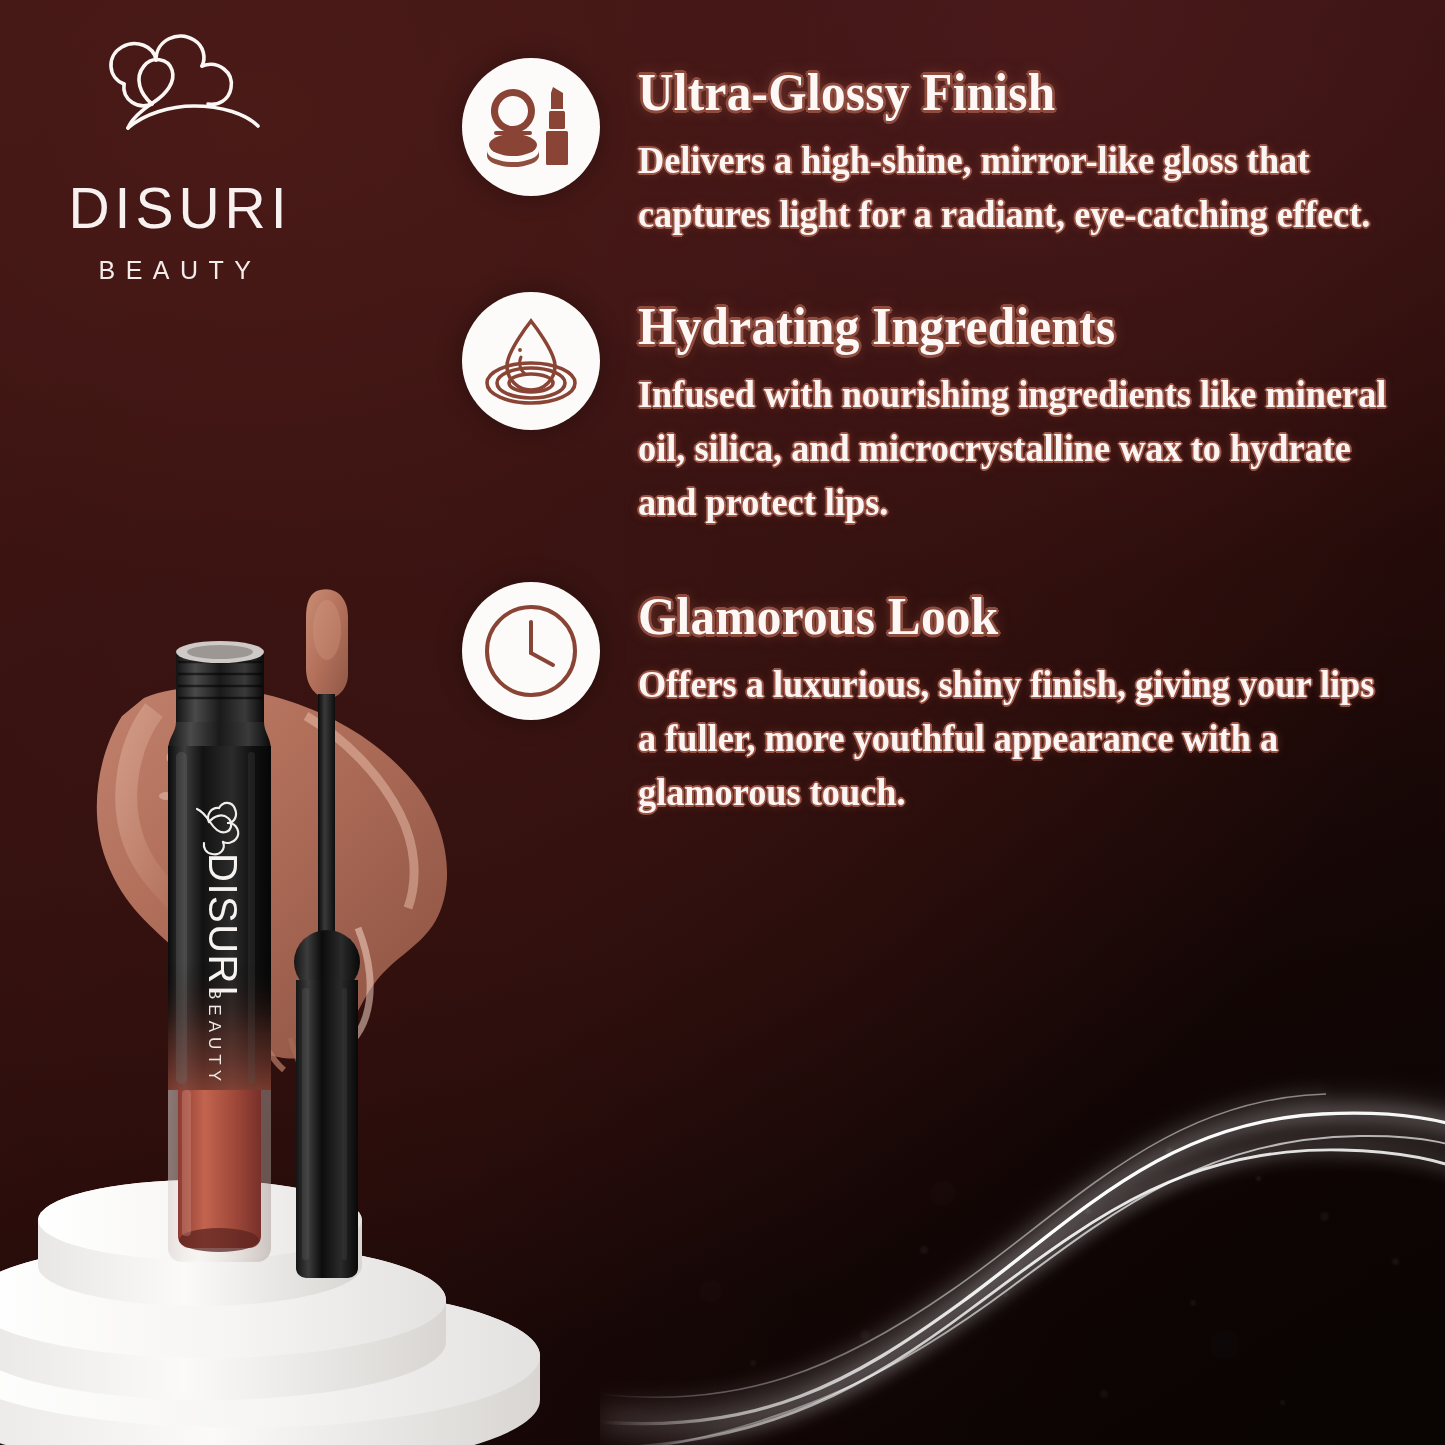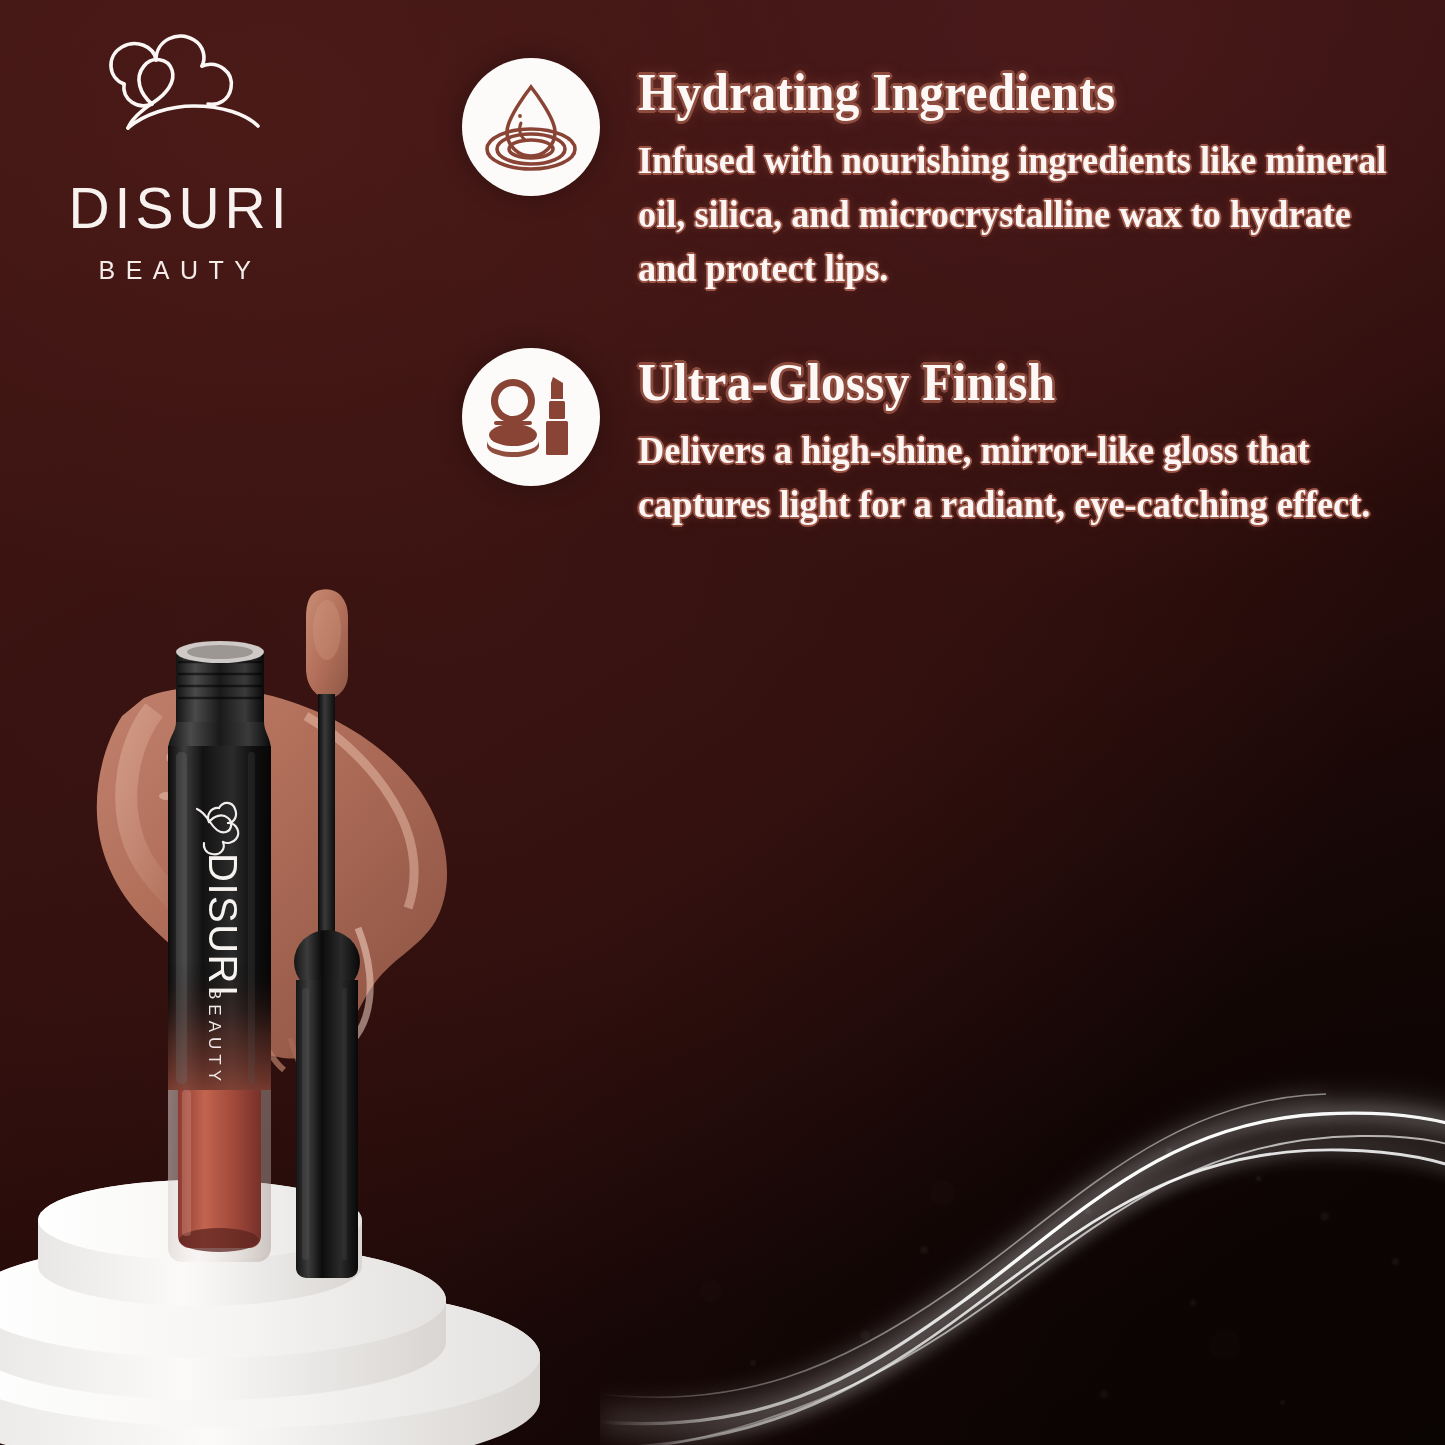--- a/index.html
+++ b/index.html
@@ -154,63 +154,78 @@
           <path d="M46,106 C62,92 88,84 112,84 C140,84 164,92 176,104"></path>
         </g>
       </svg>
     </div>
     <div class="logo-word">DISURI</div>
     <div class="logo-sub">BEAUTY</div>
   </div>
 
   <div class="features">
 
+    <div class="feature f1">
+      <div class="f-icon">
+        <svg width="96" height="96" viewBox="0 0 96 96">
+          <g fill="#8a4435">
+
+            <path d="M30,10 a22,22 0 1,1 -0.1,0 Z M30,17 a15,15 0 1,0 0.1,0 Z"></path>
+
+            <rect x="11" y="52" width="38" height="4" rx="2"></rect>
+
+            <ellipse cx="30" cy="66" rx="24" ry="11"></ellipse>
+            <path d="M4,72 a26,11 0 0,0 52,0 v5 a26,11 0 0,1 -52,0 Z" opacity=".95"></path>
+
+            <path d="M70,8 L80,14 L80,30 L68,30 L68,14 Z"></path>
+            <rect x="66" y="32" width="16" height="18" rx="1.5"></rect>
+            <rect x="63" y="52" width="22" height="34" rx="1.5"></rect>
+          </g>
+        </svg>
+      </div>
+      <div class="f-body">
+        <h2 class="f-title">Ultra-Glossy Finish</h2>
+        <p class="f-desc">Delivers a high-shine, mirror-like gloss that captures light for a radiant, eye-catching effect.</p>
+      </div>
+    </div>
+
     <div class="feature f2">
       <div class="f-icon">
         <svg width="96" height="96" viewBox="0 0 96 96">
           <g fill="none" stroke="#8a4435" stroke-width="3.6" stroke-linecap="round">
             <path d="M48,8 C48,8 24,38 24,53 a24,24 0 0,0 48,0 C72,38 48,8 48,8 Z"></path>
             <path d="M38,44 a14,14 0 0,0 4,17" stroke-width="3"></path>
             <circle cx="37" cy="37" r="1.9" fill="#8a4435" stroke="none"></circle>
             <ellipse cx="48" cy="70" rx="22" ry="9"></ellipse>
             <ellipse cx="48" cy="70" rx="34" ry="15"></ellipse>
             <ellipse cx="48" cy="70" rx="44" ry="20"></ellipse>
           </g>
         </svg>
       </div>
       <div class="f-body">
         <h2 class="f-title">Hydrating Ingredients</h2>
         <p class="f-desc">Infused with nourishing ingredients like mineral oil, silica, and microcrystalline wax to hydrate and protect lips.</p>
       </div>
     </div>
 
-    <div class="feature f1">
+    <div class="feature f3">
       <div class="f-icon">
-        <svg width="96" height="96" viewBox="0 0 96 96">
-          <g fill="#8a4435">
-
-            <path d="M30,10 a22,22 0 1,1 -0.1,0 Z M30,17 a15,15 0 1,0 0.1,0 Z"></path>
-
-            <rect x="11" y="52" width="38" height="4" rx="2"></rect>
-
-            <ellipse cx="30" cy="66" rx="24" ry="11"></ellipse>
-            <path d="M4,72 a26,11 0 0,0 52,0 v5 a26,11 0 0,1 -52,0 Z" opacity=".95"></path>
-
-            <path d="M70,8 L80,14 L80,30 L68,30 L68,14 Z"></path>
-            <rect x="66" y="32" width="16" height="18" rx="1.5"></rect>
-            <rect x="63" y="52" width="22" height="34" rx="1.5"></rect>
+        <svg width="102" height="102" viewBox="0 0 102 102">
+          <g fill="none" stroke="#8a4435" stroke-width="4" stroke-linecap="round">
+            <circle cx="51" cy="51" r="44"></circle>
+            <path d="M51,22 L51,53"></path>
+            <path d="M51,53 L73,65"></path>
           </g>
         </svg>
       </div>
       <div class="f-body">
-        <h2 class="f-title">Ultra-Glossy Finish</h2>
-        <p class="f-desc">Delivers a high-shine, mirror-like gloss that captures light for a radiant, eye-catching effect.</p>
-      </div>
-    </div>
-
+        <h2 class="f-title">Glamorous Look</h2>
+        <p class="f-desc">Offers a luxurious, shiny finish, giving your lips a fuller, more youthful appearance with a glamorous touch.</p>
+      </div>
+    </div>
 
   </div>
 
   <div class="scene">
 
     <div class="swatch">
       <svg width="430" height="520" viewBox="0 0 430 520">
         <defs>
           <linearGradient id="sw" x1="0" y1="0" x2="1" y2="1">
             <stop offset="0" stop-color="#c0816c"></stop>

